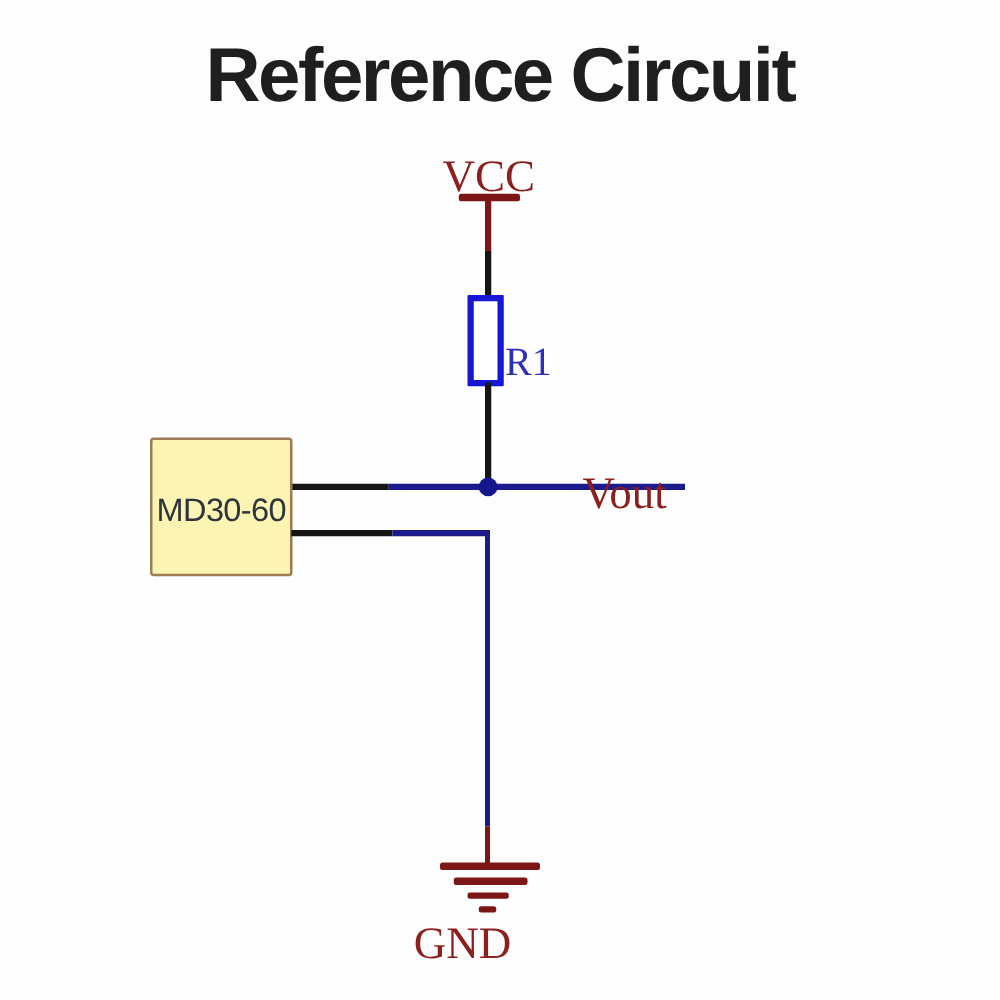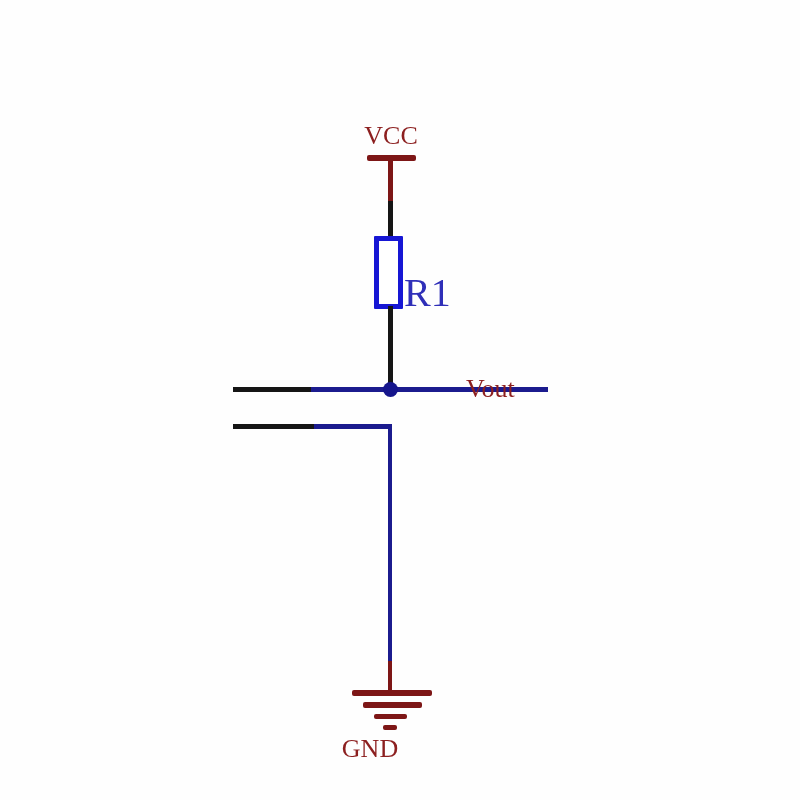--- a/index.html
+++ b/index.html
@@ -26,33 +26,33 @@
     font-weight: 700;
     letter-spacing: -2px;
     color: var(--title-text, #1f1f1f);
     line-height: 1;
   }
 
   
   .netlabel {
     font-family: "Liberation Serif", "DejaVu Serif", serif;
     color: var(--net-label-red, #8c1f1f);
-    font-size: 26px;
+    font-size: 36px;
     line-height: 1;
     white-space: nowrap;
   }
   .label-vcc  { top: 123px; left: 391px; transform: translateX(-50%); }
   .label-vout { top: 376px; left: 466px; }
   .label-gnd  { top: 736px; left: 370px; transform: translateX(-50%); }
 
   
   .label-r1 {
     font-family: "Liberation Serif", "DejaVu Serif", serif;
     color: var(--resistor-label-blue, #2f2fb8);
-    font-size: 40px;
+    font-size: 32px;
     line-height: 1;
     top: 273px;
     left: 404px;
   }
 
   
   .wire-black { background: var(--wire-black, #151515); }
   .wire-navy  { background: var(--wire-navy, #1b1b8e); }
   .wire-red   { background: var(--power-symbol-red, #7d1616); }
 
@@ -111,38 +111,42 @@
   .gnd-bar1 { left: 352px; top: 690px; width: 80px; height: 6px; }
   .gnd-bar2 { left: 363px; top: 702px; width: 59px; height: 5.5px; }
   .gnd-bar3 { left: 374px; top: 714px; width: 33px; height: 5px; }
   .gnd-bar4 { left: 383px; top: 725px; width: 14px; height: 5px; }
 </style>
 </head>
 <body>
 
 <div class="canvas">
 
+  <div class="abs title">Reference Circuit</div>
 
   <div class="abs netlabel label-vcc">VCC</div>
   <div class="abs wire-red vcc-bar"></div>
   <div class="abs wire-red w-vcc-red"></div>
 
   <div class="abs wire-black w-top-black"></div>
 
   <div class="abs resistor"></div>
   <div class="abs label-r1">R1</div>
 
   <div class="abs wire-black w-mid-black"></div>
   <div class="abs wire-navy w-mid-navy"></div>
 
   <div class="abs wire-black w-h1-black"></div>
   <div class="abs wire-navy w-h1-navy"></div>
   <div class="abs junction"></div>
   <div class="abs netlabel label-vout">Vout</div>
 
+  <div class="abs component-box">
+    <span class="component-label">MD30-60</span>
+  </div>
 
   <div class="abs wire-black w-h2-black"></div>
   <div class="abs wire-navy w-h2-navy"></div>
   <div class="abs wire-navy w-v-navy"></div>
   <div class="abs wire-red w-v-red"></div>
 
   <div class="abs gnd-bar gnd-bar1"></div>
   <div class="abs gnd-bar gnd-bar2"></div>
   <div class="abs gnd-bar gnd-bar3"></div>
   <div class="abs gnd-bar gnd-bar4"></div>

